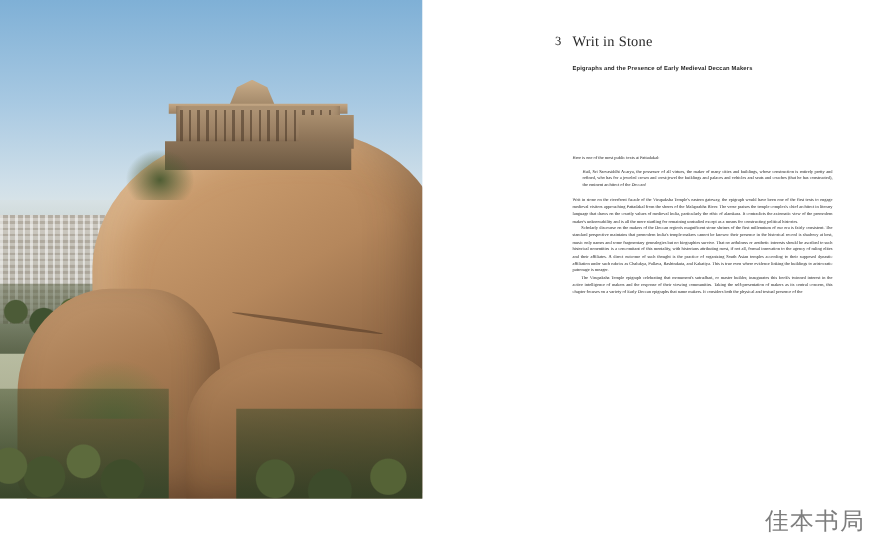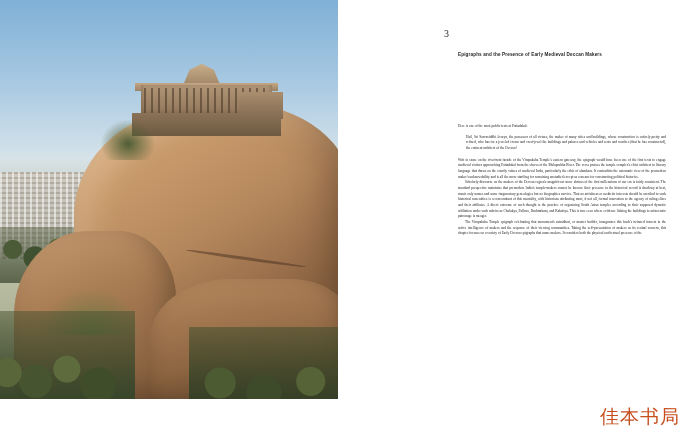--- a/index.html
+++ b/index.html
@@ -197,26 +197,26 @@
   }
   .photo-edge-right {
     position: absolute;
     left: 338px; top: 0; width: 12px; height: 438px;
     background: #ffffff;
   }
 
   
   .watermark {
     position: absolute;
-    right: 20px;
+    right: 8px;
     bottom: 8px;
     font-family: "DejaVu Sans", sans-serif;
     font-size: 19px;
     letter-spacing: 1px;
-    color: #c2410c;
+    color: #737373;
     opacity: 0.92;
     white-space: nowrap;
   }
 
   
   .right-page {
     position: absolute;
     left: 350px;
     top: 0;
     width: 350px;
@@ -309,20 +309,23 @@
       <div class="grass-mid"></div>
       <div class="scrub-left"></div>
       <div class="scrub-right"></div>
     </div>
     <div class="photo-edge-bottom"></div>
     <div class="photo-edge-right"></div>
   </div>
 
   <div class="right-page">
     <div class="chapter-num">3</div>
+    <div class="chapter-head">
+      <div class="chapter-title">Writ in Stone</div>
+    </div>
     <div class="chapter-sub">Epigraphs and the Presence of Early Medieval Deccan Makers</div>
 
     <div class="body-col">
       <p>Here is one of the most public texts at Pattadakal:</p>
       <p class="quote">Hail, Sri Sarvasiddhi Acarya, the possessor of all virtues, the maker of many cities and buildings, whose construction is entirely pretty and refined, who has for a jeweled crown and crest-jewel the buildings and palaces and vehicles and seats and couches (that he has constructed), the eminent architect of the Deccan!</p>
       <p>Writ in stone on the riverfront facade of the Virupaksha Temple's eastern gateway, the epigraph would have been one of the first texts to engage medieval visitors approaching Pattadakal from the shores of the Malaprabha River. The verse praises the temple complex's chief architect in literary language that draws on the courtly values of medieval India, particularly the ethic of alamkara. It contradicts the axiomatic view of the premodern maker's unknowability and is all the more startling for remaining unstudied except as a means for constructing political histories.</p>
       <p class="indent">Scholarly discourse on the makers of the Deccan region's magnificent stone shrines of the first millennium of our era is fairly consistent. The standard perspective maintains that premodern India's temple-makers cannot be known: their presence in the historical record is shadowy at best, music only names and some fragmentary genealogies but no biographies survive. That no artfulness or aesthetic interests should be ascribed to such historical nonentities is a concomitant of this mentality, with historians attributing most, if not all, formal innovation to the agency of ruling elites and their affiliates. A direct outcome of such thought is the practice of organizing South Asian temples according to their supposed dynastic affiliation under such rubrics as Chalukya, Pallava, Rashtrakuta, and Kakatiya. This is true even where evidence linking the buildings to aristocratic patronage is meager.</p>
       <p class="indent">The Virupaksha Temple epigraph celebrating that monument's sutradhari, or master builder, inaugurates this book's twinned interest in the active intelligence of makers and the response of their viewing communities. Taking the self-presentation of makers as its central concern, this chapter focuses on a variety of Early Deccan epigraphs that name makers. It considers both the physical and textual presence of the</p>
     </div>
   </div>

